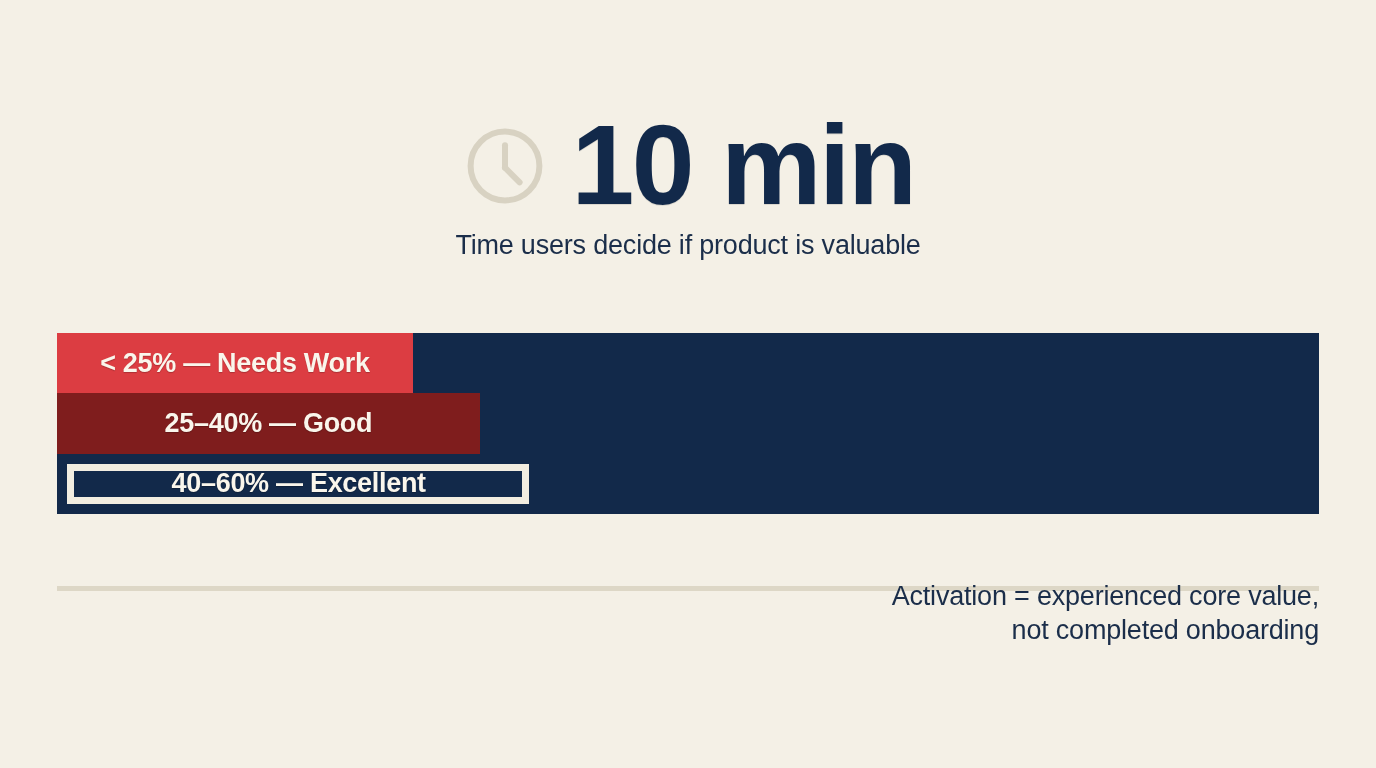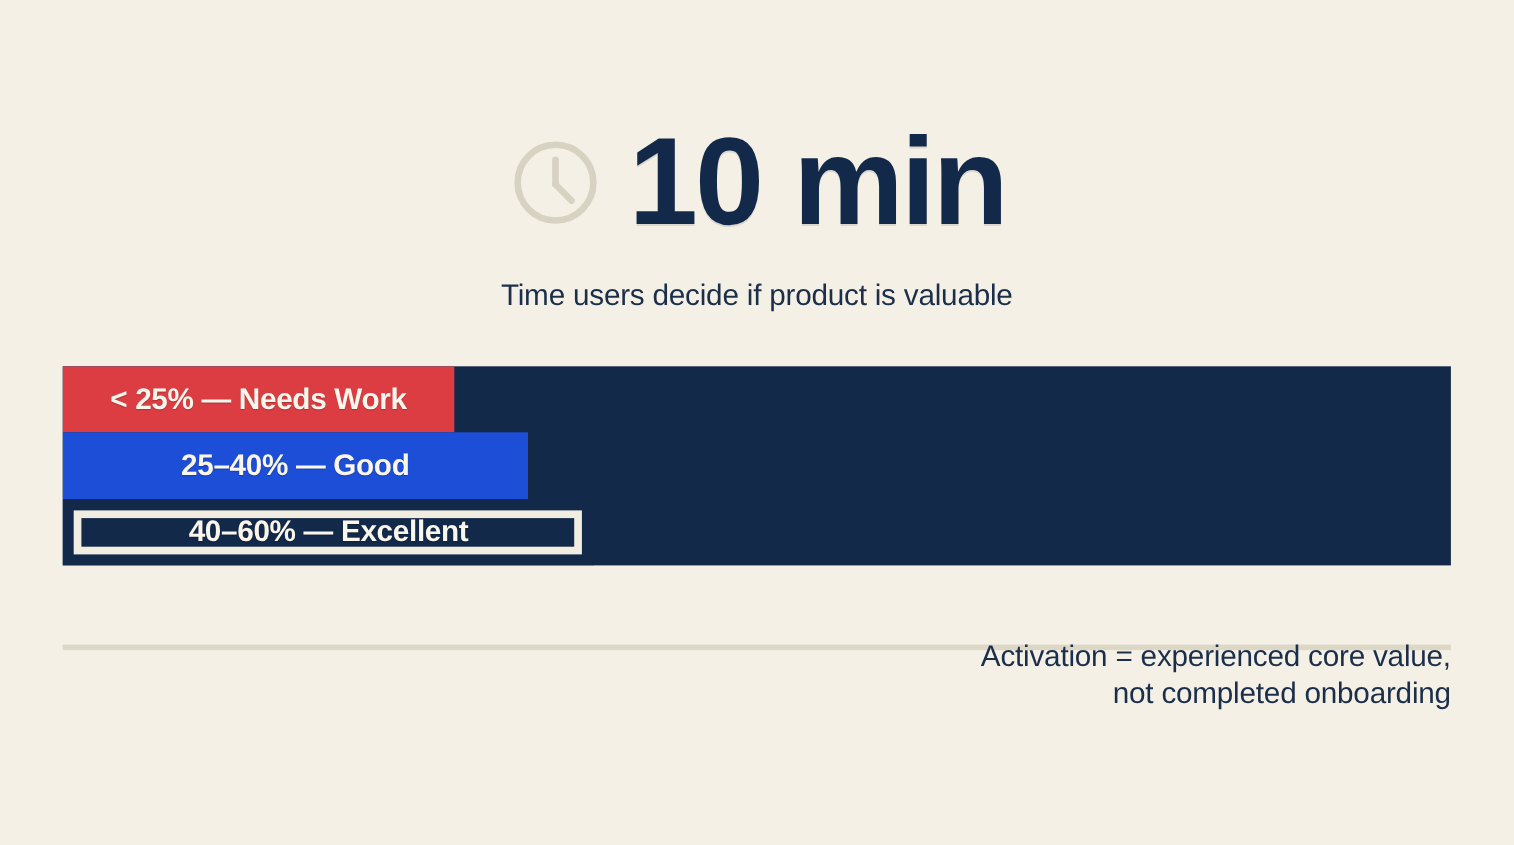--- a/index.html
+++ b/index.html
@@ -53,21 +53,21 @@
     font-size:113px;
     font-weight:bold;
     letter-spacing:-2.5px;
     line-height:0.92;
     color:#12294A;
     white-space:nowrap;
     text-shadow:0 1px 0 rgba(0,0,0,0.10);
   }
 
   .kpi-caption {
-    margin-top:33px;
+    margin-top:10px;
     font-size:27px;
     font-weight:400;
     color:#1B2E4A;
     letter-spacing:-0.2px;
     white-space:nowrap;
   }
 
   
   .scale-bar {
     position:absolute;
@@ -156,21 +156,21 @@
     </div>
     <div class="kpi-caption">Time users decide if product is valuable</div>
   </div>
 
   <div class="scale-bar">
 
     <div class="seg seg-danger" style="width: 28.2%; background: rgb(220, 61, 66);">
       <span class="seg-label">&lt; 25% — Needs Work</span>
     </div>
 
-    <div class="seg seg-neutral" style="width: 33.5%; background: #1d4ed8;">
+    <div class="seg seg-neutral" style="width: 33.5%; background: #7f1d1d;">
       <span class="seg-label">25–40% — Good</span>
     </div>
 
     <div class="seg seg-best" style="width: 38.3%; background: rgb(18, 41, 74);">
       <span class="highlight-frame"></span>
       <span class="seg-label">40–60% — Excellent</span>
     </div>
 
   </div>
 

